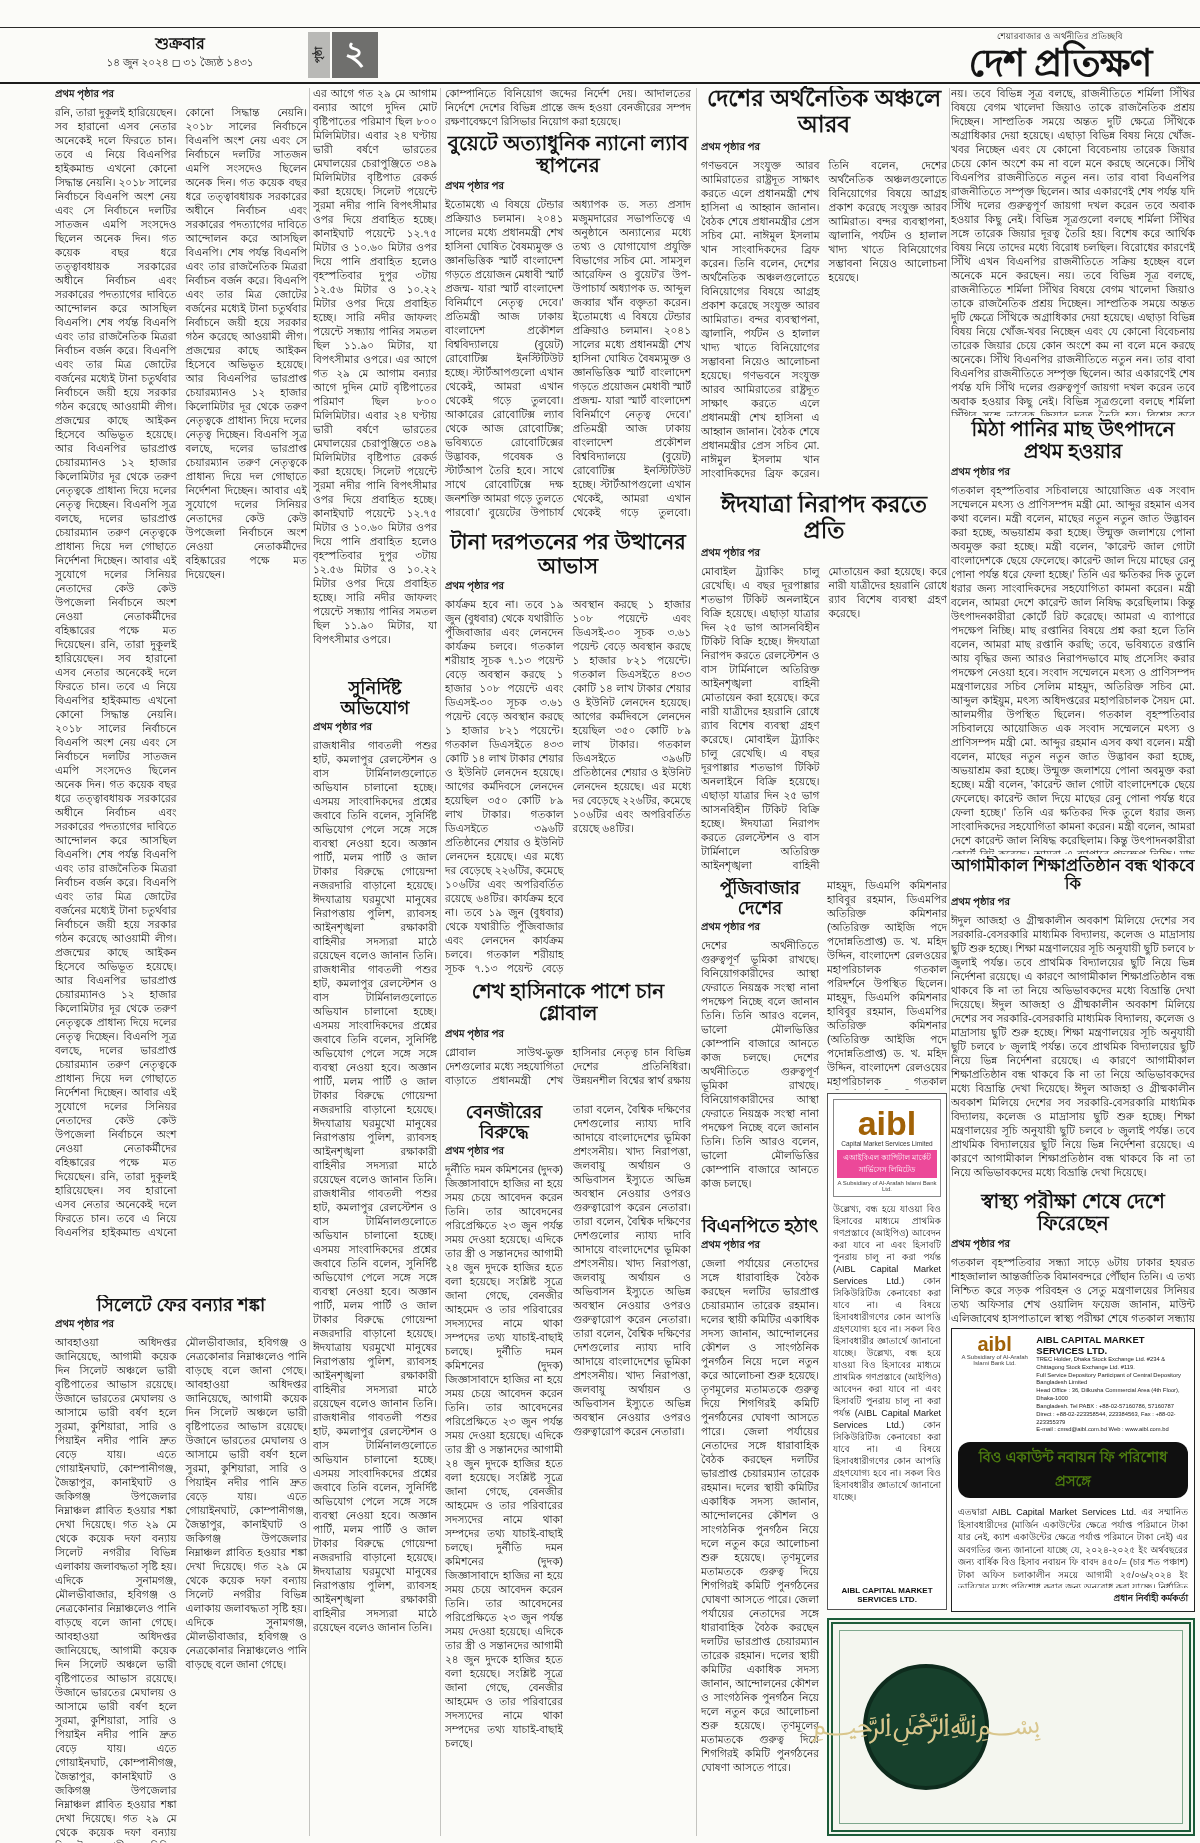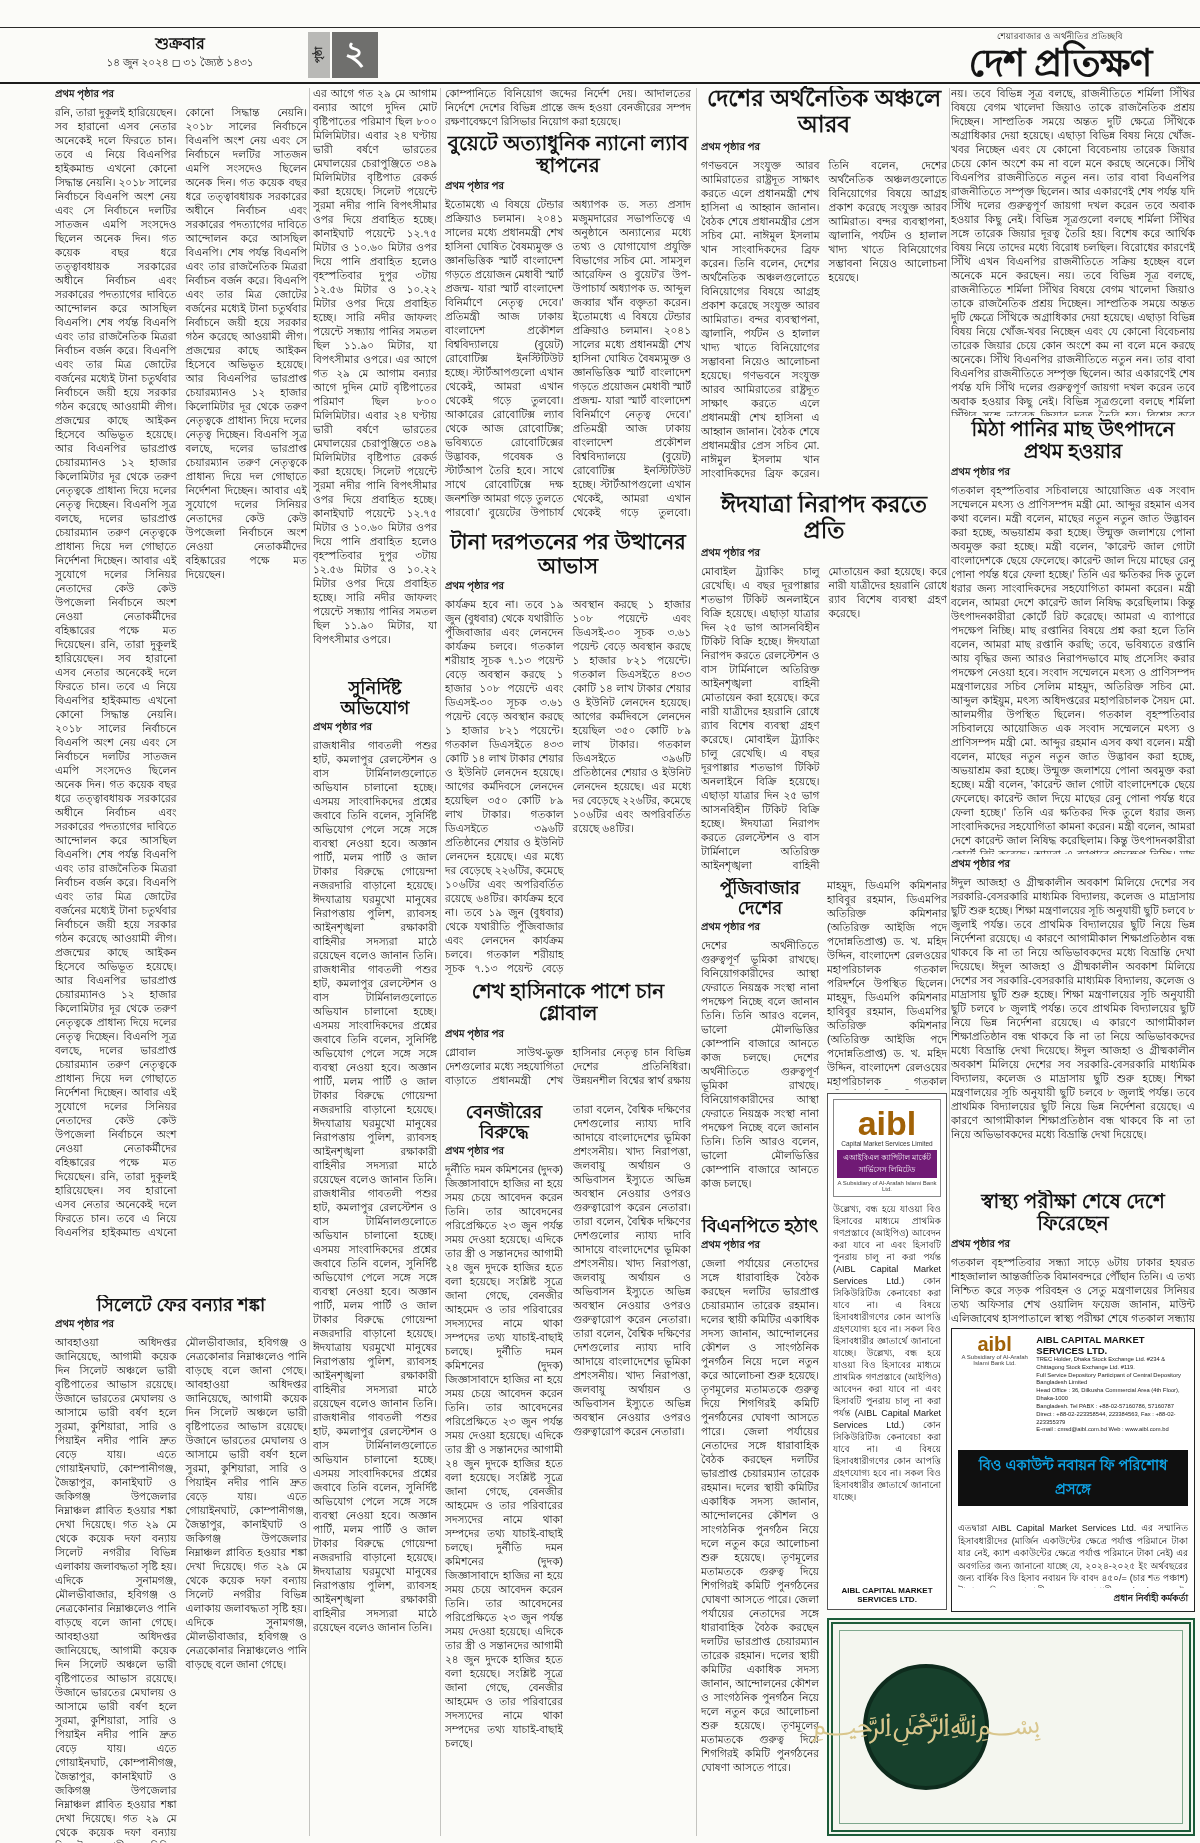--- a/index.html
+++ b/index.html
@@ -48,32 +48,32 @@
   #art-n{left:827px;top:878px;width:120px;height:212px;}
   #art-o{left:951px;top:86px;width:244px;height:330px;}
   #art-p{left:951px;top:418px;width:244px;height:436px;}
   #art-q{left:951px;top:856px;width:244px;height:332px;}
   #art-r{left:951px;top:1190px;width:244px;height:134px;}
   
   .ad-left{position:absolute;left:827px;top:1093px;width:120px;height:517px;border:1px solid #555;
            background:#fff;display:flex;flex-direction:column;padding:5px;box-sizing:border-box;}
   .logo-word{font-size:34px;font-weight:800;color:#a16207;line-height:1;text-align:center;}
   .logo-sub{font-size:6.5px;text-align:center;color:#333;}
-  .logo-bar{background:#701a75;color:#fff;font-size:7.5px;text-align:center;padding:2px 1px;margin:3px 0 2px 0;}
+  .logo-bar{background:#ec4899;color:#fff;font-size:7.5px;text-align:center;padding:2px 1px;margin:3px 0 2px 0;}
   .logo-tiny{font-size:6px;text-align:center;color:#444;}
   .ad-left .bd{font-size:9px;line-height:12px;margin-top:6px;}
   .ad-left-footer{font-size:8px;font-weight:bold;text-align:center;margin-top:4px;flex:0 0 auto;}
   .ad-right{position:absolute;left:951px;top:1328px;width:244px;height:284px;border:1.5px solid #222;
             background:#fff;padding:5px 6px;box-sizing:border-box;display:flex;flex-direction:column;}
   .ad-head{display:flex;gap:5px;align-items:flex-start;flex:0 0 auto;}
   .ad-head .logo-word{font-size:20px;}
   .ad-co{font-size:9.5px;font-weight:bold;}
   .ad-addr{font-size:5.8px;line-height:1.35;color:#222;}
-  .ad-title{background:#101010;color:#0ea5e9;font-size:14.5px;font-weight:800;text-align:center;
-            padding:4px 2px;margin:16px 0;flex:0 0 auto;}
+  .ad-title{background:#101010;color:#4d7c0f;font-size:14.5px;font-weight:800;text-align:center;
+            padding:4px 2px;margin:8px 0;flex:0 0 auto;border-radius:12px;}
   .ad-body{font-size:9px;line-height:12.5px;text-align:justify;flex:1 1 auto;overflow:hidden;margin:0;}
   .ad-sign{font-size:9px;font-weight:bold;text-align:right;flex:0 0 auto;margin-top:3px;}
   .ad-green{position:absolute;left:827px;top:1618px;width:368px;height:218px;background:#f4f6ef;
             border:6px double #1d5c3a;box-sizing:border-box;}
   .ad-green-inner{position:absolute;inset:6px;border:1px solid #7da78c;}
   .seal{position:absolute;left:30px;top:40px;width:118px;height:118px;border-radius:50%;
         background:#17402c;border:4px solid #0e2b1d;display:flex;align-items:center;justify-content:center;}
   .seal span{color:#d9c68c;font-size:30px;}
 </style>
 </head>
@@ -178,20 +178,21 @@
     <p class="bd">নয়। তবে বিভিন্ন সূত্র বলছে, রাজনীতিতে শর্মিলা সিঁথির বিষয়ে বেগম খালেদা জিয়াও তাকে রাজনৈতিক প্রশ্রয় দিচ্ছেন। সাম্প্রতিক সময়ে অন্তত দুটি ক্ষেত্রে সিঁথিকে অগ্রাধিকার দেয়া হয়েছে। এছাড়া বিভিন্ন বিষয় নিয়ে খোঁজ-খবর নিচ্ছেন এবং যে কোনো বিবেচনায় তারেক জিয়ার চেয়ে কোন অংশে কম না বলে মনে করছে অনেকে। সিঁথি বিএনপির রাজনীতিতে নতুন নন। তার বাবা বিএনপির রাজনীতিতে সম্পৃক্ত ছিলেন। আর একারণেই শেষ পর্যন্ত যদি সিঁথি দলের গুরুত্বপূর্ণ জায়গা দখল করেন তবে অবাক হওয়ার কিছু নেই। বিভিন্ন সূত্রগুলো বলছে শর্মিলা সিঁথির সঙ্গে তারেক জিয়ার দূরত্ব তৈরি হয়। বিশেষ করে আর্থিক বিষয় নিয়ে তাদের মধ্যে বিরোধ চলছিল। বিরোধের কারণেই সিঁথি এখন বিএনপির রাজনীতিতে সক্রিয় হচ্ছেন বলে অনেকে মনে করছেন। নয়। তবে বিভিন্ন সূত্র বলছে, রাজনীতিতে শর্মিলা সিঁথির বিষয়ে বেগম খালেদা জিয়াও তাকে রাজনৈতিক প্রশ্রয় দিচ্ছেন। সাম্প্রতিক সময়ে অন্তত দুটি ক্ষেত্রে সিঁথিকে অগ্রাধিকার দেয়া হয়েছে। এছাড়া বিভিন্ন বিষয় নিয়ে খোঁজ-খবর নিচ্ছেন এবং যে কোনো বিবেচনায় তারেক জিয়ার চেয়ে কোন অংশে কম না বলে মনে করছে অনেকে। সিঁথি বিএনপির রাজনীতিতে নতুন নন। তার বাবা বিএনপির রাজনীতিতে সম্পৃক্ত ছিলেন। আর একারণেই শেষ পর্যন্ত যদি সিঁথি দলের গুরুত্বপূর্ণ জায়গা দখল করেন তবে অবাক হওয়ার কিছু নেই। বিভিন্ন সূত্রগুলো বলছে শর্মিলা সিঁথির সঙ্গে তারেক জিয়ার দূরত্ব তৈরি হয়। বিশেষ করে আর্থিক বিষয় নিয়ে তাদের মধ্যে বিরোধ চলছিল। বিরোধের কারণেই সিঁথি এখন বিএনপির রাজনীতিতে সক্রিয় হচ্ছেন বলে অনেকে মনে করছেন।</p>
   </div>
 
   <div class="art" id="art-p">
     <h2 class="hd hd-20">মিঠা পানির মাছ উৎপাদনে প্রথম হওয়ার</h2>
     <div class="kick">প্রথম পৃষ্ঠার পর</div>
     <p class="bd">গতকাল বৃহস্পতিবার সচিবালয়ে আয়োজিত এক সংবাদ সম্মেলনে মৎস্য ও প্রাণিসম্পদ মন্ত্রী মো. আব্দুর রহমান এসব কথা বলেন। মন্ত্রী বলেন, মাছের নতুন নতুন জাত উদ্ভাবন করা হচ্ছে, অভয়াশ্রম করা হচ্ছে। উন্মুক্ত জলাশয়ে পোনা অবমুক্ত করা হচ্ছে। মন্ত্রী বলেন, 'কারেন্ট জাল গোটা বাংলাদেশকে ছেয়ে ফেলেছে। কারেন্ট জাল দিয়ে মাছের রেনু পোনা পর্যন্ত ধরে ফেলা হচ্ছে।' তিনি এর ক্ষতিকর দিক তুলে ধরার জন্য সাংবাদিকদের সহযোগিতা কামনা করেন। মন্ত্রী বলেন, আমরা দেশে কারেন্ট জাল নিষিদ্ধ করেছিলাম। কিন্তু উৎপাদনকারীরা কোর্টে রিট করেছে। আমরা এ ব্যাপারে পদক্ষেপ নিচ্ছি। মাছ রপ্তানির বিষয়ে প্রশ্ন করা হলে তিনি বলেন, আমরা মাছ রপ্তানি করছি; তবে, ভবিষ্যতে রপ্তানি আয় বৃদ্ধির জন্য আরও নিরাপদভাবে মাছ প্রসেসিং করার পদক্ষেপ নেওয়া হবে। সংবাদ সম্মেলনে মৎস্য ও প্রাণিসম্পদ মন্ত্রণালয়ের সচিব সেলিম মাহমুদ, অতিরিক্ত সচিব মো. আব্দুল কাইয়ুম, মৎস্য অধিদপ্তরের মহাপরিচালক সৈয়দ মো. আলমগীর উপস্থিত ছিলেন। গতকাল বৃহস্পতিবার সচিবালয়ে আয়োজিত এক সংবাদ সম্মেলনে মৎস্য ও প্রাণিসম্পদ মন্ত্রী মো. আব্দুর রহমান এসব কথা বলেন। মন্ত্রী বলেন, মাছের নতুন নতুন জাত উদ্ভাবন করা হচ্ছে, অভয়াশ্রম করা হচ্ছে। উন্মুক্ত জলাশয়ে পোনা অবমুক্ত করা হচ্ছে। মন্ত্রী বলেন, 'কারেন্ট জাল গোটা বাংলাদেশকে ছেয়ে ফেলেছে। কারেন্ট জাল দিয়ে মাছের রেনু পোনা পর্যন্ত ধরে ফেলা হচ্ছে।' তিনি এর ক্ষতিকর দিক তুলে ধরার জন্য সাংবাদিকদের সহযোগিতা কামনা করেন। মন্ত্রী বলেন, আমরা দেশে কারেন্ট জাল নিষিদ্ধ করেছিলাম। কিন্তু উৎপাদনকারীরা কোর্টে রিট করেছে। আমরা এ ব্যাপারে পদক্ষেপ নিচ্ছি। মাছ রপ্তানির বিষয়ে প্রশ্ন করা হলে তিনি বলেন, আমরা মাছ রপ্তানি করছি; তবে, ভবিষ্যতে রপ্তানি আয় বৃদ্ধির জন্য আরও নিরাপদভাবে মাছ প্রসেসিং করার পদক্ষেপ নেওয়া হবে। সংবাদ সম্মেলনে মৎস্য ও প্রাণিসম্পদ মন্ত্রণালয়ের সচিব সেলিম মাহমুদ, অতিরিক্ত সচিব মো. আব্দুল কাইয়ুম, মৎস্য অধিদপ্তরের মহাপরিচালক সৈয়দ মো. আলমগীর উপস্থিত ছিলেন।</p>
   </div>
 
   <div class="art" id="art-q">
+    <h2 class="hd hd-17">আগামীকাল শিক্ষাপ্রতিষ্ঠান বন্ধ থাকবে কি</h2>
     <div class="kick">প্রথম পৃষ্ঠার পর</div>
     <p class="bd">ঈদুল আজহা ও গ্রীষ্মকালীন অবকাশ মিলিয়ে দেশের সব সরকারি-বেসরকারি মাধ্যমিক বিদ্যালয়, কলেজ ও মাদ্রাসায় ছুটি শুরু হচ্ছে। শিক্ষা মন্ত্রণালয়ের সূচি অনুযায়ী ছুটি চলবে ৮ জুলাই পর্যন্ত। তবে প্রাথমিক বিদ্যালয়ের ছুটি নিয়ে ভিন্ন নির্দেশনা রয়েছে। এ কারণে আগামীকাল শিক্ষাপ্রতিষ্ঠান বন্ধ থাকবে কি না তা নিয়ে অভিভাবকদের মধ্যে বিভ্রান্তি দেখা দিয়েছে। ঈদুল আজহা ও গ্রীষ্মকালীন অবকাশ মিলিয়ে দেশের সব সরকারি-বেসরকারি মাধ্যমিক বিদ্যালয়, কলেজ ও মাদ্রাসায় ছুটি শুরু হচ্ছে। শিক্ষা মন্ত্রণালয়ের সূচি অনুযায়ী ছুটি চলবে ৮ জুলাই পর্যন্ত। তবে প্রাথমিক বিদ্যালয়ের ছুটি নিয়ে ভিন্ন নির্দেশনা রয়েছে। এ কারণে আগামীকাল শিক্ষাপ্রতিষ্ঠান বন্ধ থাকবে কি না তা নিয়ে অভিভাবকদের মধ্যে বিভ্রান্তি দেখা দিয়েছে। ঈদুল আজহা ও গ্রীষ্মকালীন অবকাশ মিলিয়ে দেশের সব সরকারি-বেসরকারি মাধ্যমিক বিদ্যালয়, কলেজ ও মাদ্রাসায় ছুটি শুরু হচ্ছে। শিক্ষা মন্ত্রণালয়ের সূচি অনুযায়ী ছুটি চলবে ৮ জুলাই পর্যন্ত। তবে প্রাথমিক বিদ্যালয়ের ছুটি নিয়ে ভিন্ন নির্দেশনা রয়েছে। এ কারণে আগামীকাল শিক্ষাপ্রতিষ্ঠান বন্ধ থাকবে কি না তা নিয়ে অভিভাবকদের মধ্যে বিভ্রান্তি দেখা দিয়েছে।</p>
   </div>
 
   <div class="art" id="art-r">
     <h2 class="hd hd-20">স্বাস্থ্য পরীক্ষা শেষে দেশে ফিরেছেন</h2>
     <div class="kick">প্রথম পৃষ্ঠার পর</div>
     <p class="bd">গতকাল বৃহস্পতিবার সন্ধ্যা সাড়ে ৬টায় ঢাকার হযরত শাহজালাল আন্তর্জাতিক বিমানবন্দরে পৌঁছান তিনি। এ তথ্য নিশ্চিত করে সড়ক পরিবহন ও সেতু মন্ত্রণালয়ের সিনিয়র তথ্য অফিসার শেখ ওয়ালিদ ফয়েজ জানান, মাউন্ট এলিজাবেথ হাসপাতালে স্বাস্থ্য পরীক্ষা শেষে গতকাল সন্ধ্যায় দেশে ফেরেন সড়ক পরিবহন ও সেতুমন্ত্রী ওবায়দুল কাদের। গত মঙ্গলবার বিমান বাংলাদেশ এয়ারলাইন্সের বিজি ০৫৮৪ ফ্লাইটে সিঙ্গাপুরে যান তিনি। এর আগে গত ৩ মার্চ স্বাস্থ্য পরীক্ষার জন্য সিঙ্গাপুরে গিয়েছিলেন এবং দেশে ফিরেছিলেন ৯ মার্চ।</p>
   </div>
 

